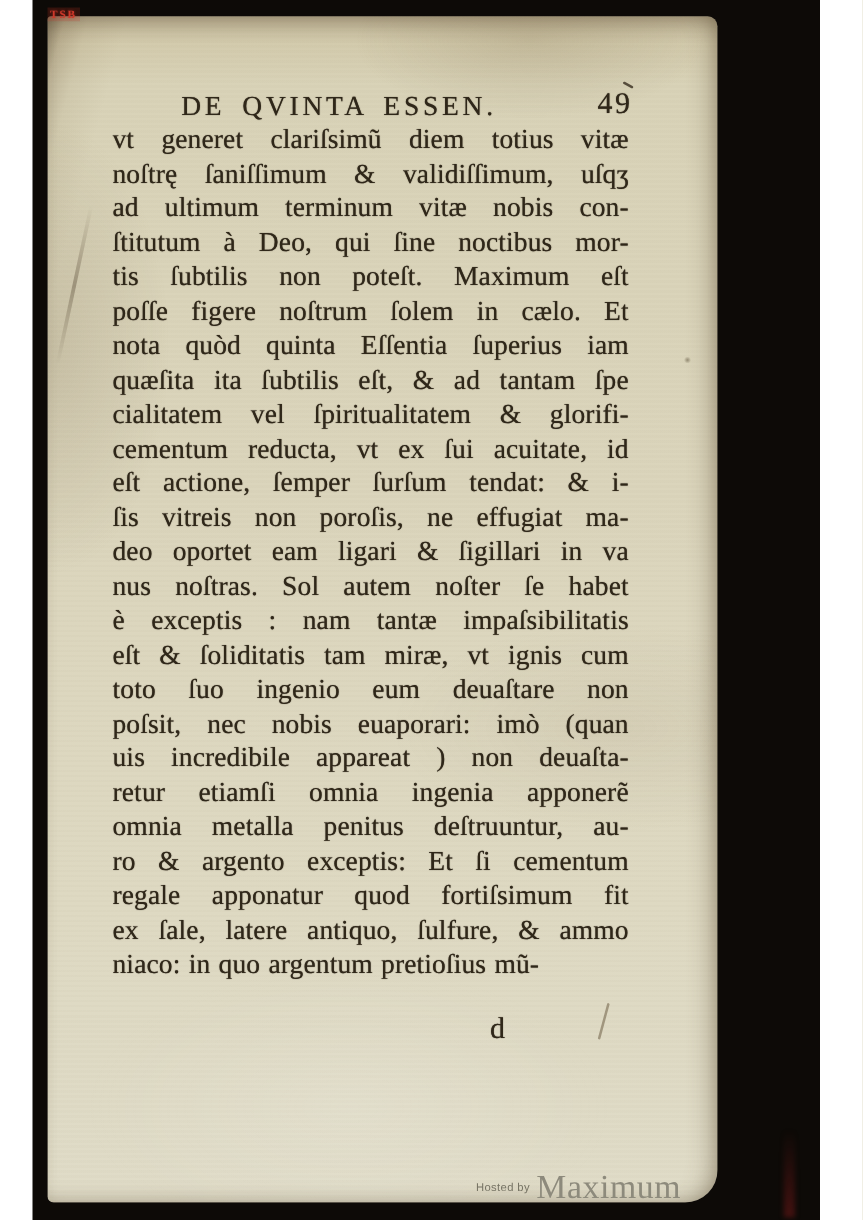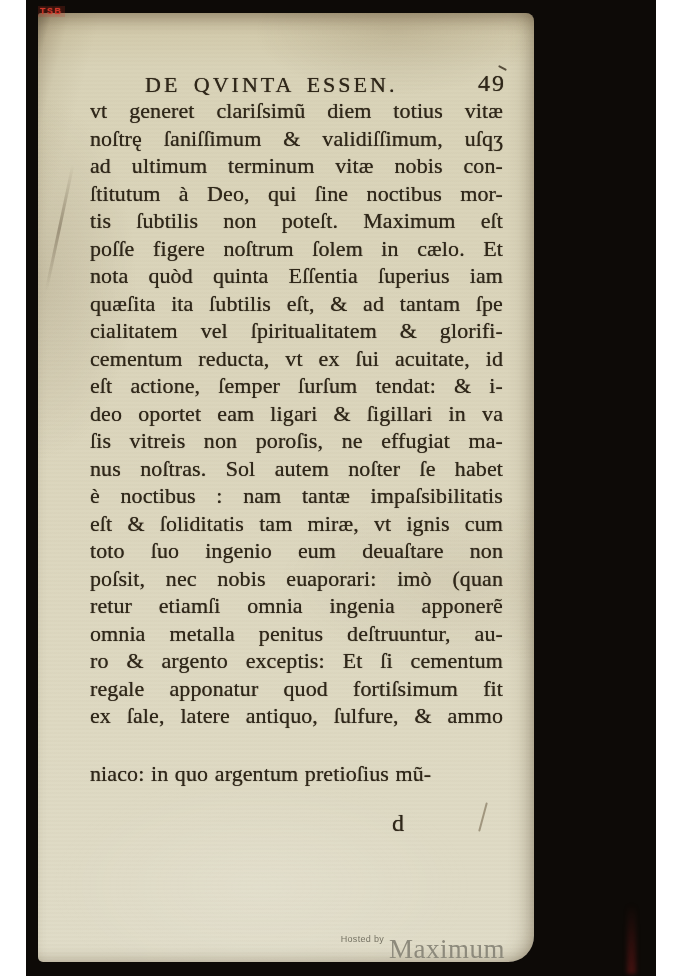--- a/index.html
+++ b/index.html
@@ -15,21 +15,21 @@
     background:var(--scan-black,#0d0a07);
   }
   .scan::after{ 
     content:'';position:absolute;right:20px;bottom:2px;width:9px;height:70px;
     background:linear-gradient(180deg,transparent,rgba(112,24,24,.55));
     filter:blur(2px);
   }
 
   
   .page{
-    position:absolute;left:12px;top:13px;width:496px;height:949px;
+    position:absolute;left:12px;top:13px;width:536px;height:949px;
     border-radius:3px 8px 26px 5px;
     background:
       repeating-linear-gradient(0deg, rgba(120,105,75,.025) 0 2px, rgba(0,0,0,0) 2px 4px),
       linear-gradient(105deg, rgba(70,55,35,.50) 0px, rgba(120,100,70,.28) 14px, rgba(150,135,100,.12) 32px, rgba(0,0,0,0) 62px),
       linear-gradient(180deg,#c6bb9c 0,#d3cbad 22px,#d9d3b8 55px,#dbd5bc 40%,#ded9c2 75%,#e0dcc8 100%);
     background-color:var(--paper,#dad4ba);
     box-shadow:
       inset -14px 0 20px -10px rgba(95,80,55,.45),
       inset 0 -10px 16px -10px rgba(100,85,60,.35),
       inset 0 14px 18px -12px rgba(70,55,35,.40);
@@ -68,48 +68,48 @@
 
   
   .body-text{position:absolute;left:52px;top:84px;width:413px;color:var(--ink,#2f2719);}
   .line{
     height:27.5px;line-height:27.5px;font-size:22px;
     letter-spacing:.1px;word-spacing:1px;overflow:hidden;
     text-align:justify;text-align-last:justify;
     text-shadow:0 0 .8px rgba(46,37,26,.85);
     white-space:normal;
   }
-  .line:last-child{text-align-last:left;margin-top:30px;}
+  .line:last-child{text-align-last:left;}
 
   .catchword{
     position:absolute;left:354px;top:797px;font-size:24px;color:var(--ink,#2f2719);
     text-shadow:0 0 .8px rgba(46,37,26,.85);
   }
   .pen-mark{
     position:absolute;left:444px;top:789px;width:2px;height:30px;
     background:rgba(110,95,70,.55);transform:rotate(15deg);border-radius:2px;
   }
 
   
   .watermark{
     position:absolute;top:921px;right:29px;
-    display:flex;align-items:flex-start;gap:5px;white-space:nowrap;
+    display:flex;align-items:center;gap:5px;white-space:nowrap;
   }
   .wm-prefix{
     font-family:"Liberation Sans","DejaVu Sans",sans-serif;
     font-size:9px;color:rgba(113,110,95,.95);letter-spacing:.3px;
   }
   .wm-brand{
     font-size:27px;color:var(--watermark-gray,#8d8a7c);letter-spacing:.5px;
   }
 
   
   .library-mark{
     position:absolute;left:12px;top:6px;z-index:3;
-    font-family:Liberation Sans, sans-serif;
+    font-family:Liberation Serif, serif;
     font-weight:bold;font-size:9px;letter-spacing:1.5px;
     color:var(--stamp-red,#cf382a);
     background:rgba(207,56,42,.20);
     padding:0 2px;line-height:11px;
     text-shadow:0 0 2px rgba(207,56,42,.65);
   }
 </style>
 </head>
 <body>
 
@@ -129,27 +129,28 @@
           <div class="line">noſtrę ſaniſſimum &amp; validiſſimum, uſqʒ</div>
           <div class="line">ad ultimum terminum vitæ nobis con-</div>
           <div class="line">ſtitutum à Deo, qui ſine noctibus mor-</div>
           <div class="line">tis ſubtilis non poteſt. Maximum eſt</div>
           <div class="line">poſſe figere noſtrum ſolem in cælo. Et</div>
           <div class="line">nota quòd quinta Eſſentia ſuperius iam</div>
           <div class="line">quæſita ita ſubtilis eſt, &amp; ad tantam ſpe</div>
           <div class="line">cialitatem vel ſpiritualitatem &amp; glorifi-</div>
           <div class="line">cementum reducta, vt ex ſui acuitate, id</div>
           <div class="line">eſt actione, ſemper ſurſum tendat: &amp; i-</div>
+          <div class="line">ſis vitreis non poroſis, ne effugiat ma-</div>
           <div class="line">deo oportet eam ligari &amp; ſigillari in va</div>
-          <div class="line">ſis vitreis non poroſis, ne effugiat ma-</div>
           <div class="line">nus noſtras. Sol autem noſter ſe habet</div>
-          <div class="line">è noctibus : nam tantæ impaſsibilitatis</div>
+          <div class="line">è exceptis : nam tantæ impaſsibilitatis</div>
           <div class="line">eſt &amp; ſoliditatis tam miræ, vt ignis cum</div>
           <div class="line">toto ſuo ingenio eum deuaſtare non</div>
           <div class="line">poſsit, nec nobis euaporari: imò (quan</div>
+          <div class="line">uis incredibile appareat ) non deuaſta-</div>
           <div class="line">retur etiamſi omnia ingenia apponerẽ</div>
           <div class="line">omnia metalla penitus deſtruuntur, au-</div>
           <div class="line">ro &amp; argento exceptis: Et ſi cementum</div>
           <div class="line">regale apponatur quod fortiſsimum fit</div>
           <div class="line">ex ſale, latere antiquo, ſulfure, &amp; ammo</div>
           <div class="line">niaco: in quo argentum pretioſius mũ-</div>
         </div>
 
       <div class="catchword">d</div>
       <div class="pen-mark"></div>

